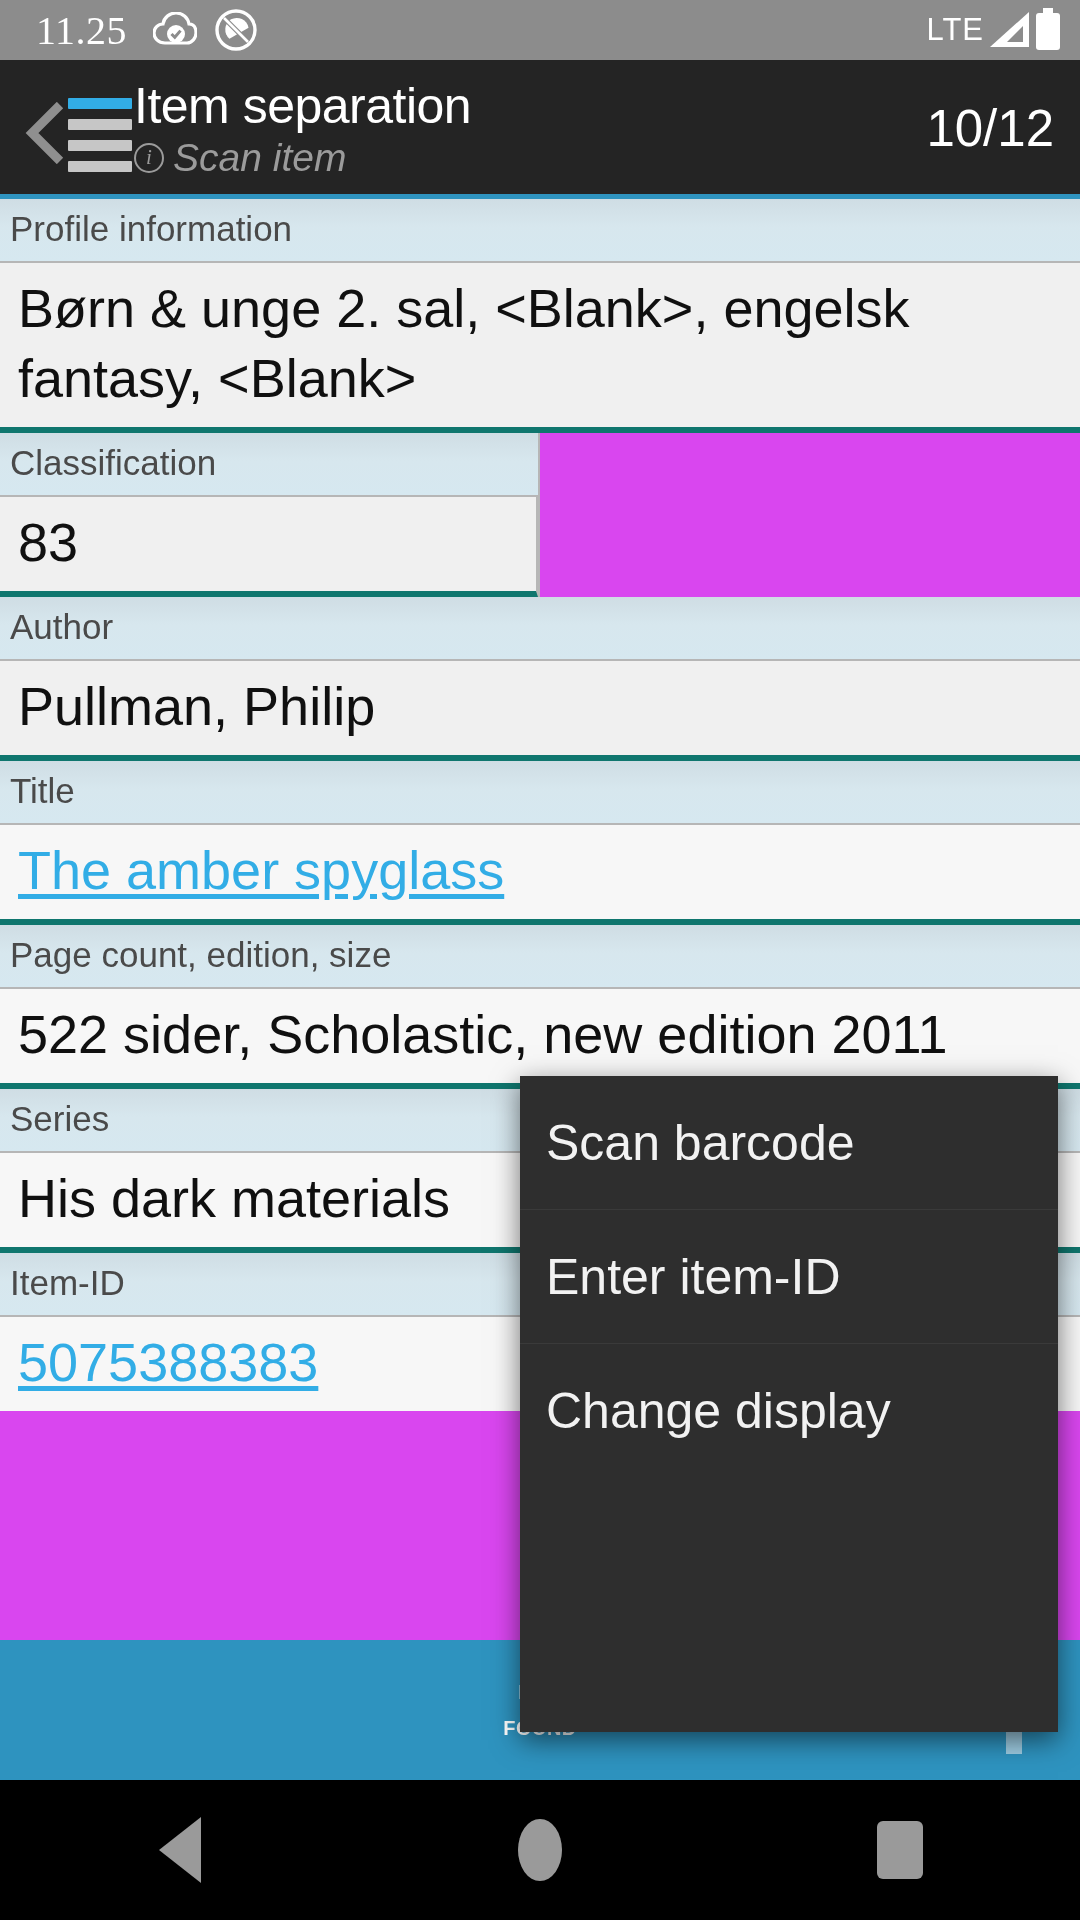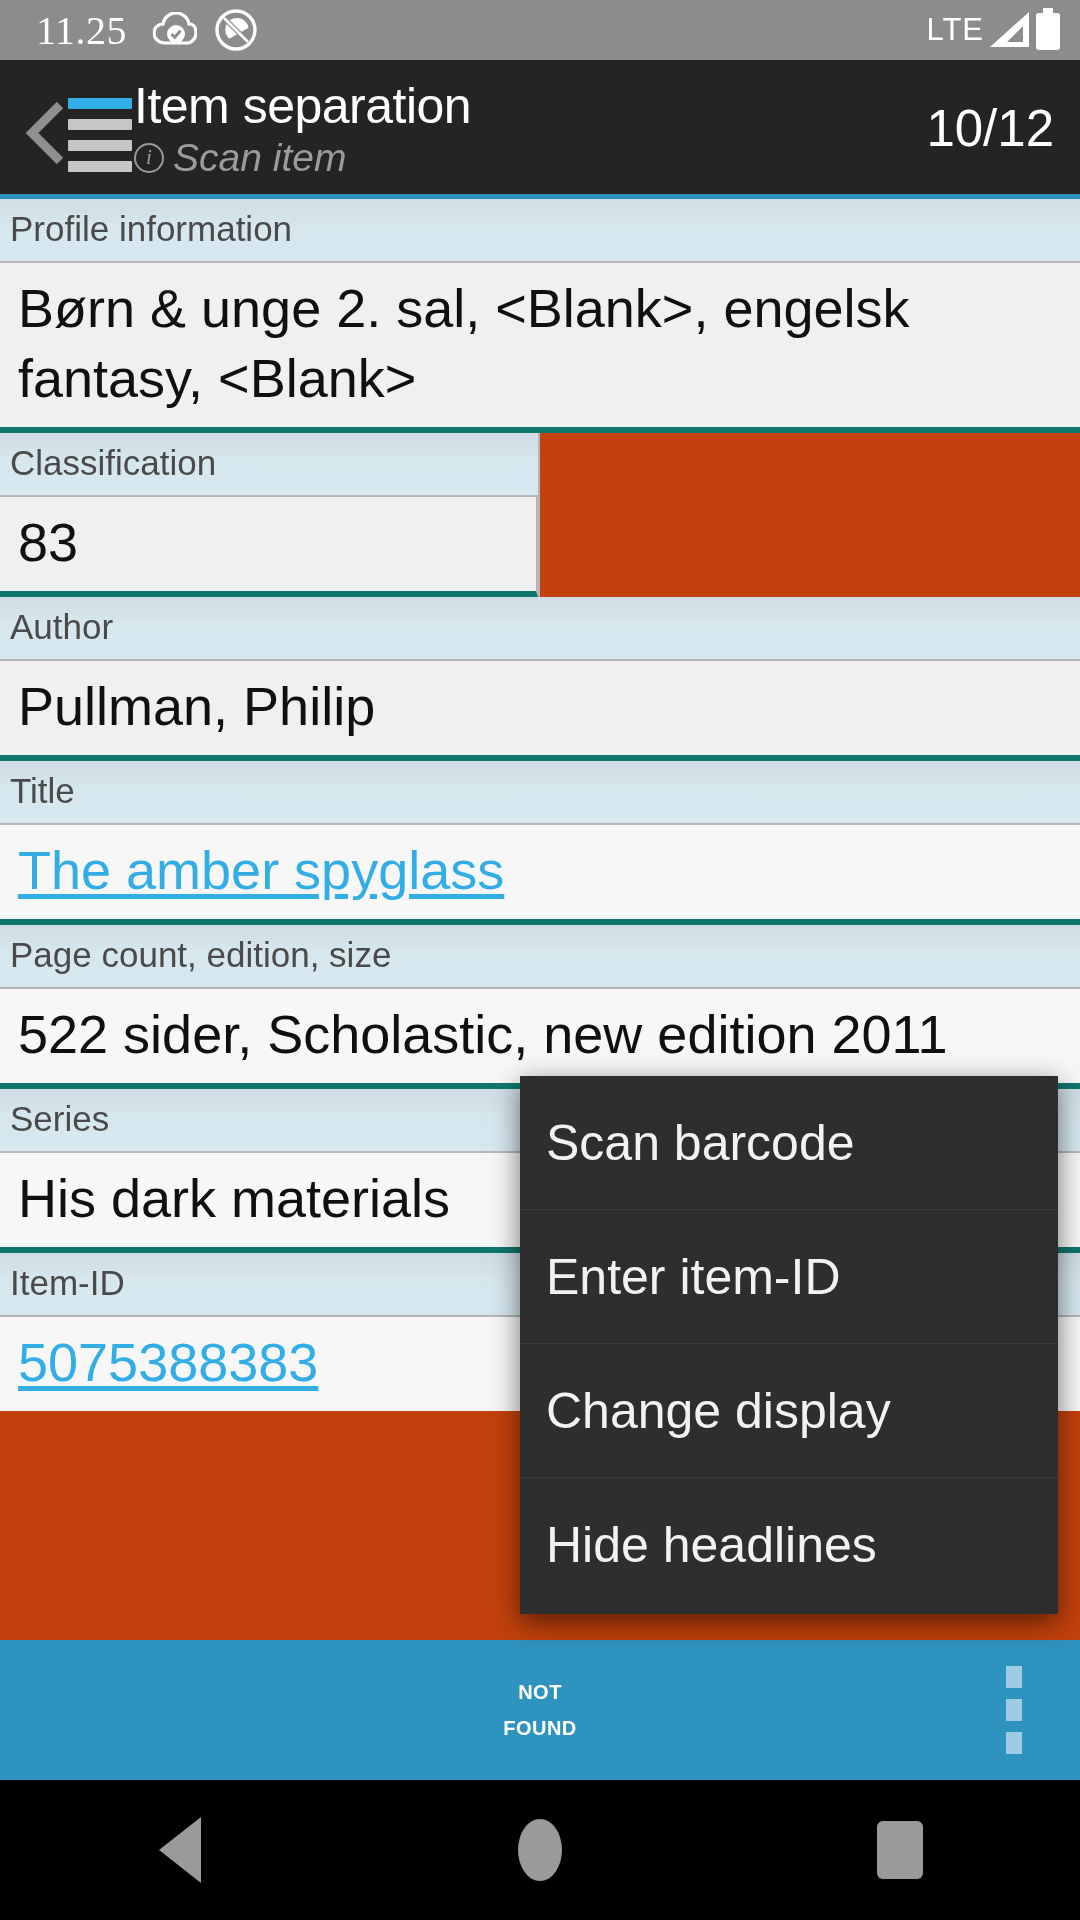--- a/index.html
+++ b/index.html
@@ -59,21 +59,21 @@
     font-family:"Liberation Sans", sans-serif;
   }
   .appbar-underline{
     position:absolute; top:194px; left:0; width:1080px; height:5px;
     background:#2e93bf;
   }
 
   
   .content{
     position:absolute; top:199px; left:0; width:1080px; height:1441px;
-    background:#c2410c; overflow:hidden;
+    background:#d946ef; overflow:hidden;
   }
   .row-head{
     background:linear-gradient(to bottom,#cfdde4 0%,#d7e7ee 45%,#d6e8f0 100%);
     border-bottom:2px solid #b6b6b6;
     padding:9px 10px 11px 10px;
   }
   .row-head-text{
     color:#4a4a4a; font-size:35px; line-height:42px;
   }
   .row-value{
@@ -89,21 +89,21 @@
     color:#32ade6; font-size:54px; line-height:70px;
     text-decoration:underline; text-underline-offset:5px;
     display:inline-block;
   }
   .two-col{ display:flex;gap:47px; }
   .two-col > div{ width:50%; }
   .two-col .col-left{ border-right:2px solid #b6b6b6; }
 
   
   .popup-menu{
-    position:absolute; left:520px; top:1076px; width:538px; height:538px;
+    position:absolute; left:520px; top:1076px; width:538px; height:656px;
     background:#2e2e2e; z-index:40;
     box-shadow:0 8px 26px rgba(0,0,0,0.55);
     text-align:center;
   }
   .popup-item{
     height:134px; display:flex; align-items:center;
     padding-left:26px;
     border-bottom:1px solid #3a3a3a;
   }
   .popup-item:last-child{ border-bottom:none; }
@@ -255,23 +255,20 @@
 <div class="popup-menu">
   <div class="popup-item">
     <span class="popup-item-text">Scan barcode</span>
   </div>
   <div class="popup-item">
     <span class="popup-item-text">Enter item-ID</span>
   </div>
   <div class="popup-item">
     <span class="popup-item-text">Change display</span>
   </div>
-  <div class="popup-item">
-    <span class="popup-item-text">Hide headlines</span>
-  </div>
 </div>
 
 <div class="bottom-bar">
   <div class="bottom-bar-label">
     <span>NOT</span><br>
     <span>FOUND</span>
   </div>
   <div class="overflow-dots">
     <span></span>
     <span></span>

